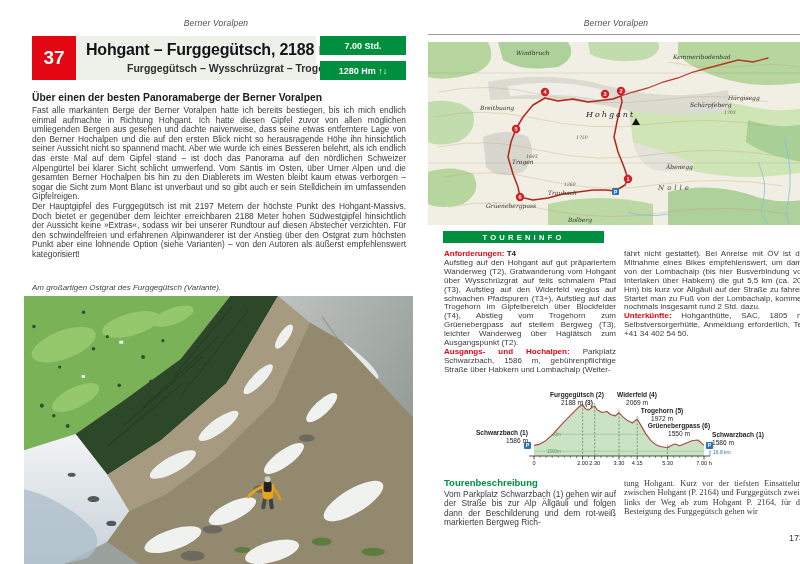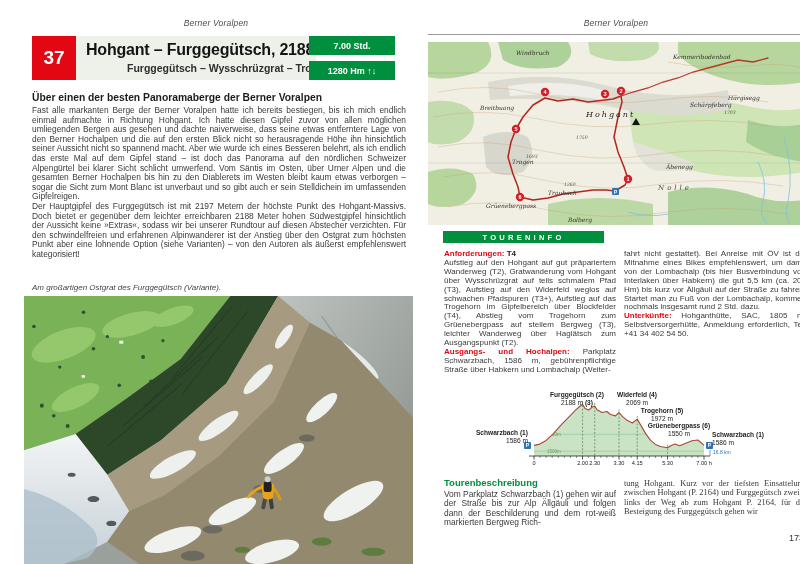--- a/index.html
+++ b/index.html
@@ -12,21 +12,21 @@
   .rule{position:absolute;top:34px;left:12px;width:376px;height:1px;background:#9a9a9a;}
 
   
   .hdr{position:absolute;left:16px;top:36px;width:375px;height:44px;}
   .numbox{position:absolute;left:0;top:0;width:44px;height:44px;background:#e30613;color:#fff;
           font-weight:bold;font-size:19px;display:flex;align-items:center;justify-content:center;}
   .titlebox{position:absolute;left:44px;top:0;width:240px;height:44px;background:#eef1ea;
             padding:5px 0 0 10px;box-sizing:border-box;}
   .title{font-size:16px;font-weight:bold;color:#141414;letter-spacing:-.2px;white-space:nowrap;}
   .subtitle{font-size:10.5px;font-weight:bold;color:#2e2e2e;margin-top:3px;white-space:nowrap;padding-left:41px;}
-  .badges{position:absolute;right:12px;top:0;width:86px;height:56px;}
+  .badges{position:absolute;right:1px;top:0;width:86px;height:56px;}
   .badge{position:absolute;left:0;width:86px;height:19px;background:#008f3e;color:#fff;
          font-weight:bold;font-size:9px;display:flex;align-items:center;justify-content:center;}
   .badge.b1{top:0;} .badge.b2{top:25px;}
 
   .introhead{position:absolute;left:16px;top:92px;width:375px;font-size:10.3px;font-weight:bold;color:#1c1c1c;}
   .bodytext{position:absolute;left:16px;top:106px;width:374px;font-size:8.4px;line-height:9.6px;
             text-align:justify;color:#3a3a3a;}
   .bodytext p{margin:0;}
   .caption{position:absolute;left:16px;top:283px;width:374px;font-size:8px;font-style:italic;color:#444;}
   .photo{position:absolute;left:8px;top:296px;width:389px;height:268px;}

